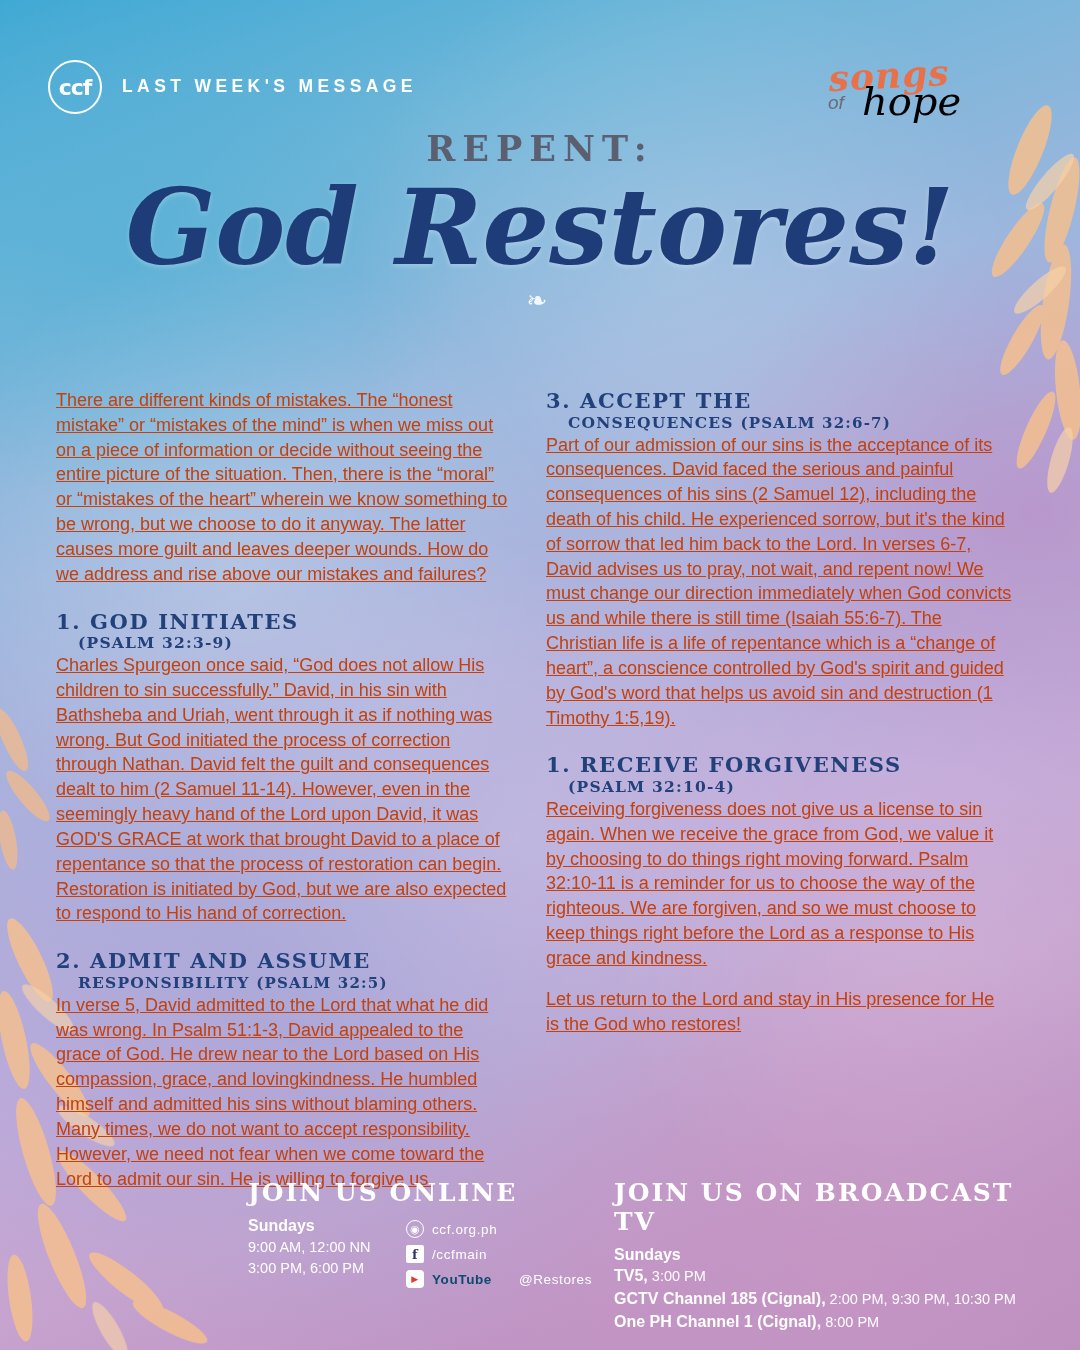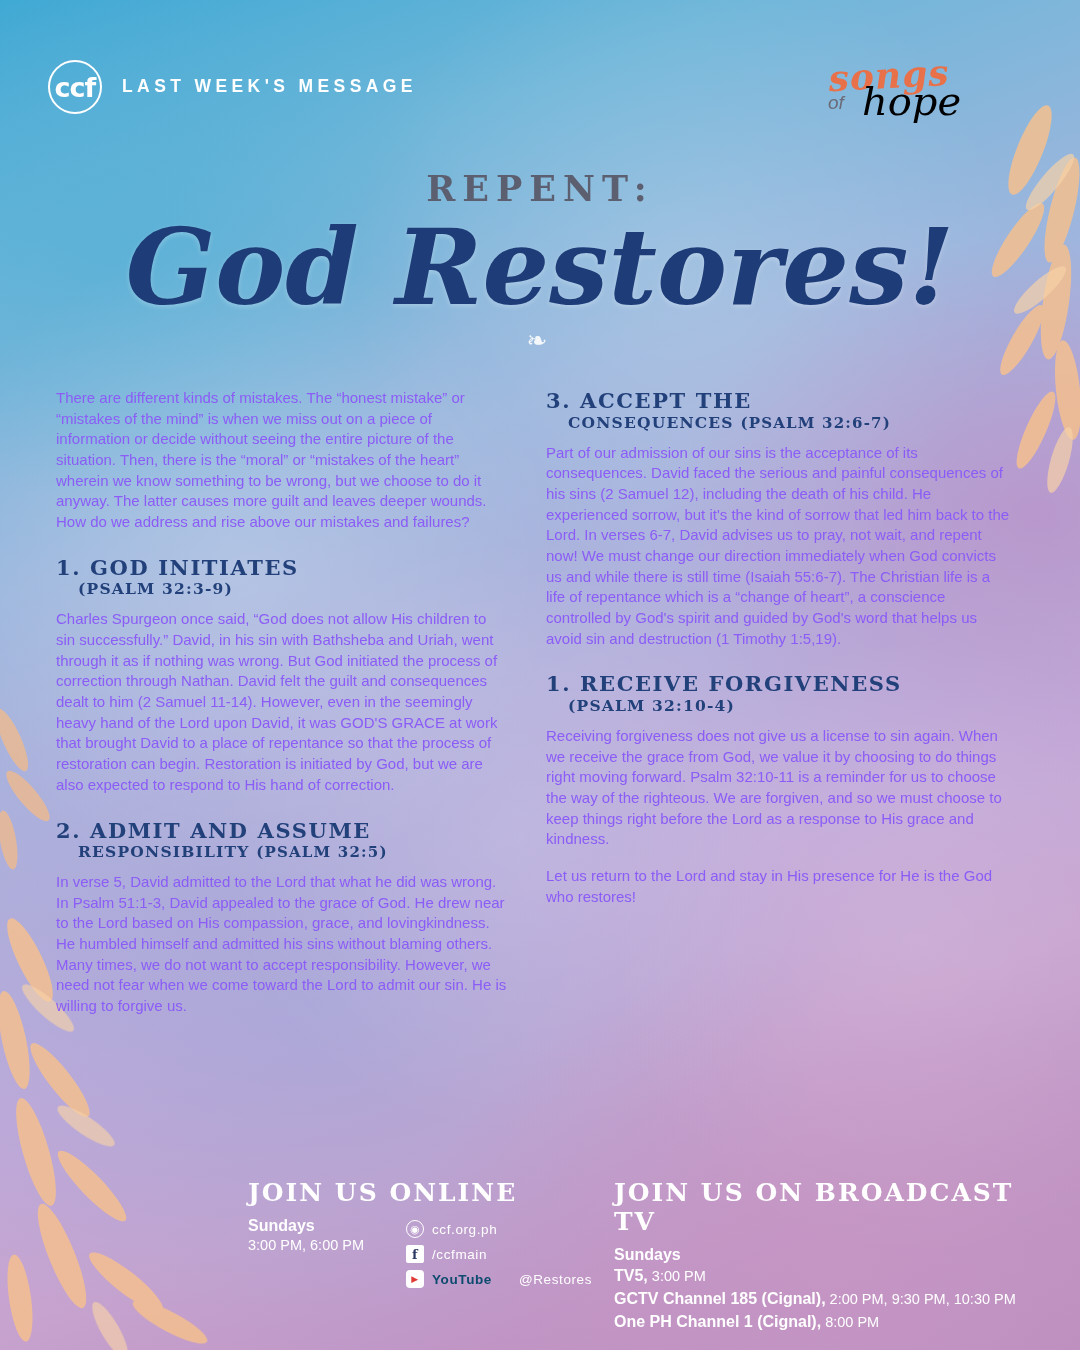--- a/index.html
+++ b/index.html
@@ -25,21 +25,21 @@
     pointer-events: none;
   }
   
   .header {
     position: absolute; top: 56px; left: 48px; right: 40px; height: 70px;
   }
   .ccf-logo {
     width: 54px; height: 54px; border-radius: 50%;
     border: 2.5px solid #ffffff;
     display: flex; align-items: center; justify-content: center;
-    color: #fff; font-size: 27px; font-weight: bold; letter-spacing: -1px;
+    color: #fff; font-size: 22px; font-weight: bold; letter-spacing: -1px;
     font-family: "DejaVu Sans", sans-serif;
     position: absolute; left: 0; top: 4px;
   }
   .header-label {
     position: absolute; left: 74px; top: 20px;
     color: #fff; font-size: 17.5px; font-weight: bold; letter-spacing: 4.4px;
   }
   .songs-mark {
     position: absolute; right: 46px; top: -2px; width: 210px; height: 78px;
     text-align: center;
@@ -51,54 +51,55 @@
   }
   .songs-of {
     font-family: Liberation Sans, sans-serif; font-style: italic;
     color: #6b6b78; font-size: 19px; position: absolute; left: 44px; top: 38px;
   }
   .songs-hope {
     font-family: "DejaVu Serif", serif; font-style: italic;
     color: #000000; font-size: 40px; position: absolute; left: 78px; top: 24px;
   }
   
-  .title-block { position: absolute; top: 128px; left: 0; right: 0; text-align: center; margin-top: 40px; }
+  .title-block { position: absolute; top: 128px; left: 0; right: 0; text-align: center; }
   .title-repent {
     font-family: "DejaVu Serif", serif; font-weight: bold;
     color: #5c5f70; font-size: 35px; letter-spacing: 7px;
   }
   .title-main {
     font-family: "DejaVu Serif", serif; font-style: italic; font-weight: bold;
     color: #1e3d78; font-size: 105px; line-height: 1.08; margin-top: 2px;
     text-shadow: 0 2px 5px rgba(255,255,255,0.25);
   }
   .title-flourish { color: #ffffff; font-size: 25px; letter-spacing: 6px; margin-top: 2px; opacity: .9; }
   
   .columns {
     position: absolute; top: 388px; left: 56px; width: 968px;
     display: flex; gap: 38px;
   }
   .col { width: 452px; }
   .col.right { width: 466px; }
   p.body {
-    color: #8b5cf6; font-size: 15px; line-height: 1.38;
+    color: #c2410c; font-size: 18px; line-height: 1.38;
     margin-bottom: 16px;
+    text-decoration: underline;
   }
   h2.sec {
     font-family: "DejaVu Serif", serif; font-weight: bold;
     color: #22407a; font-size: 21px; letter-spacing: 1.6px;
     margin-top: 22px; line-height: 1.22;
   }
   h2.sec .ref {
     font-size: 15px; letter-spacing: 1.2px;
   }
   h2.sec .sub {
     display: block; font-size: 15.5px; letter-spacing: 1.2px; padding-left: 22px;
   }
-  h2.sec + p.body { margin-top: 10px; }
+  h2.sec + p.body { }
   
   .footer { position: absolute; left: 0; right: 0; bottom: 42px; height: 130px; }
   .foot-col-a { position: absolute; left: 248px; top: 0; width: 330px; }
   .foot-col-b { position: absolute; left: 614px; top: 0; width: 430px; }
   .foot-head {
     font-family: "DejaVu Serif", serif; font-weight: bold; color: #ffffff;
     font-size: 25px; letter-spacing: 2px; margin-bottom: 10px;
   }
   .foot-strong { color: #ffffff; font-size: 16px; font-weight: bold; }
   .foot-txt { color: #ffffff; font-size: 14.5px; line-height: 1.45; }
@@ -221,20 +222,21 @@
     </h2>
     <p class="body">Receiving forgiveness does not give us a license to sin again. When we receive the grace from God, we value it by choosing to do things right moving forward. Psalm 32:10-11 is a reminder for us to choose the way of the righteous. We are forgiven, and so we must choose to keep things right before the Lord as a response to His grace and kindness.</p>
     <p class="body">Let us return to the Lord and stay in His presence for He is the God who restores!</p>
   </div>
 </div>
 
 <div class="footer">
   <div class="foot-col-a">
     <div class="foot-head">JOIN US ONLINE</div>
     <div class="foot-strong">Sundays</div>
+    <div class="foot-txt foot-left-times">9:00 AM, 12:00 NN</div>
     <div class="foot-txt">3:00 PM, 6:00 PM</div>
 
     <div class="social">
       <div class="social-row">
         <span class="ico globe">◉</span>
         <span>ccf.org.ph</span>
       </div>
       <div class="social-row">
         <span class="ico fb">f</span>
         <span>/ccfmain</span>

